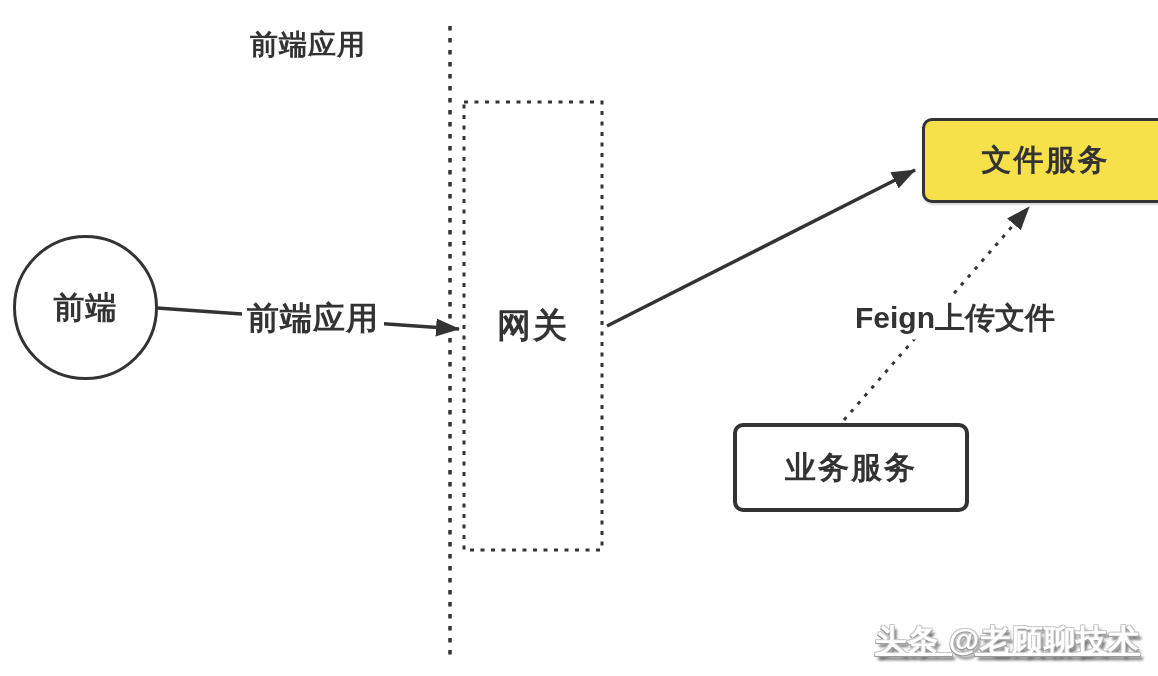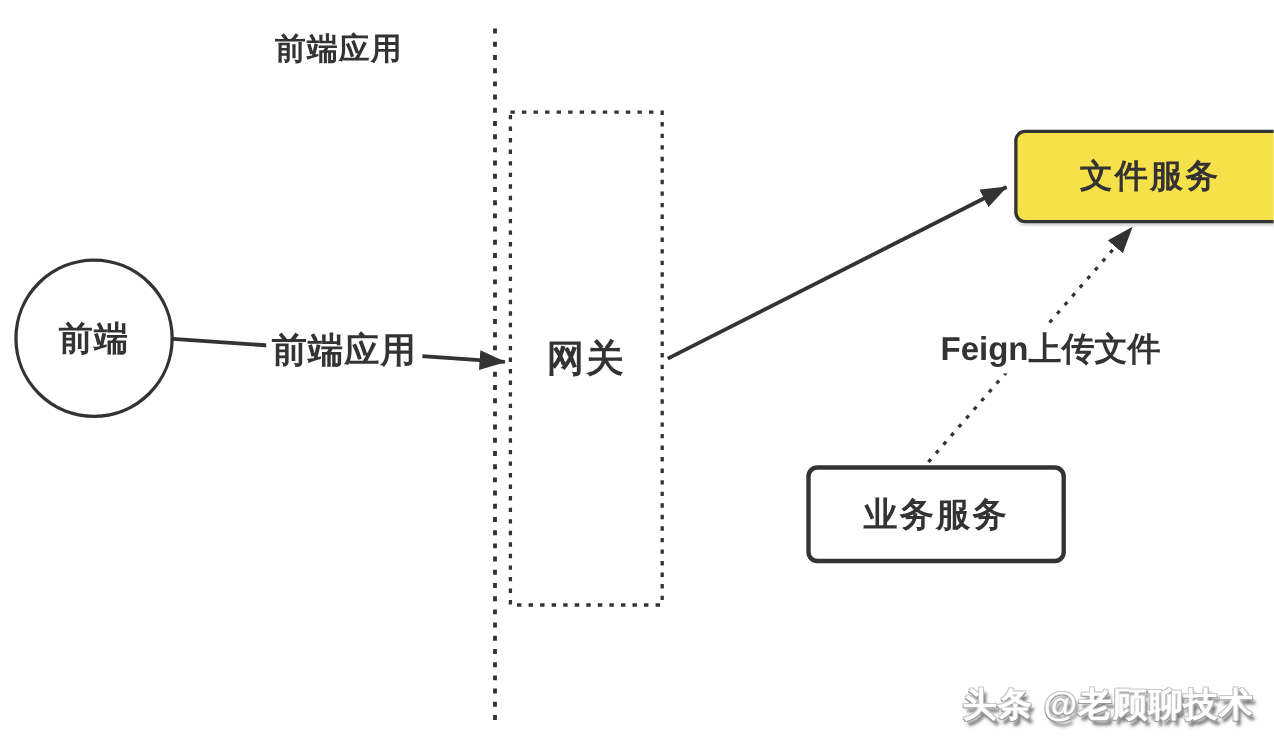--- a/index.html
+++ b/index.html
@@ -61,20 +61,21 @@
 
   .watermark {
     position:absolute; right:18px; top:620px;
     font-size:31px; font-weight:bold; white-space:nowrap;
     color:#ffffff;
     text-shadow:
       -1px -1px 0 #c9c9c9, 1px -1px 0 #c9c9c9,
       -1px 1px 0 #9a9a9a, 1px 1px 0 #9a9a9a,
       3px 4px 3px #6e6e6e;
     letter-spacing:1px;
+    text-decoration:underline;
   }
 </style>
 </head>
 <body>
 
 <div class="canvas">
 
   <svg class="wires" viewBox="0 0 1158 676">
     <defs>
       <marker id="arrowhead" markerUnits="userSpaceOnUse" markerWidth="26" markerHeight="20" refX="23" refY="9" orient="auto">

